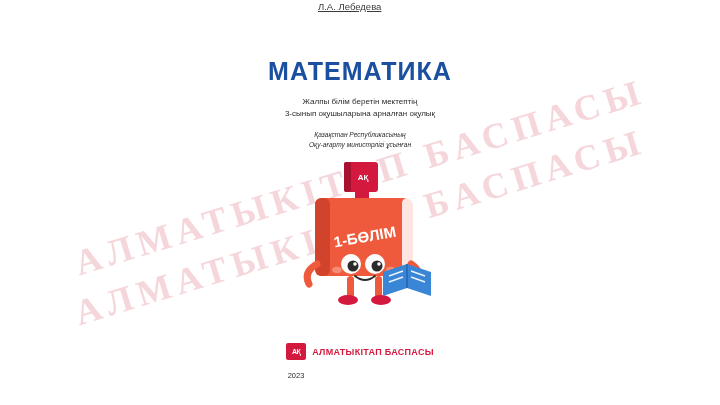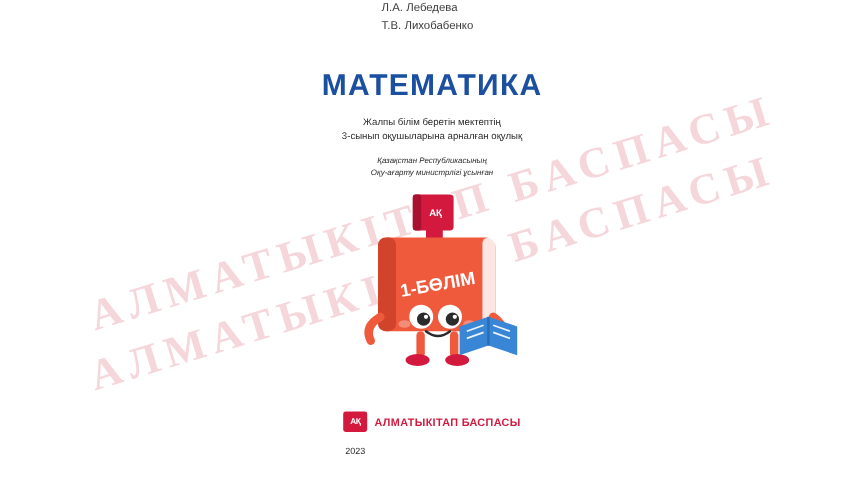--- a/index.html
+++ b/index.html
@@ -42,21 +42,21 @@
 
   
   .authors {
     position: absolute;
     left: 318px;
     top: 0px;
     font-size: 9.5px;
     color: #3b3b3b;
     line-height: 14.5px;
   }
-  .authors div { white-space: nowrap; }
+  .authors div { white-space: nowrap; text-decoration: underline; }
 
   .title {
     position: absolute;
     top: 57px;
     left: 0;
     width: 720px;
     text-align: center;
     font-size: 25px;
     font-weight: bold;
     color: #1b4fa0;
@@ -140,21 +140,20 @@
 </head>
 <body>
 
 <div id="page">
 
   <div class="watermark wm1">АЛМАТЫКIТАП БАСПАСЫ</div>
   <div class="watermark wm2">АЛМАТЫКIТАП БАСПАСЫ</div>
 
   <div class="authors">
     <div>Л.А. Лебедева</div>
-    <div>Т.В. Лихобабенко</div>
   </div>
 
   <div class="title">МАТЕМАТИКА</div>
 
   <div class="subtitle">
     <div>Жалпы білім беретін мектептің</div>
     <div>3-сынып оқушыларына арналған оқулық</div>
   </div>
 
   <div class="approval">

